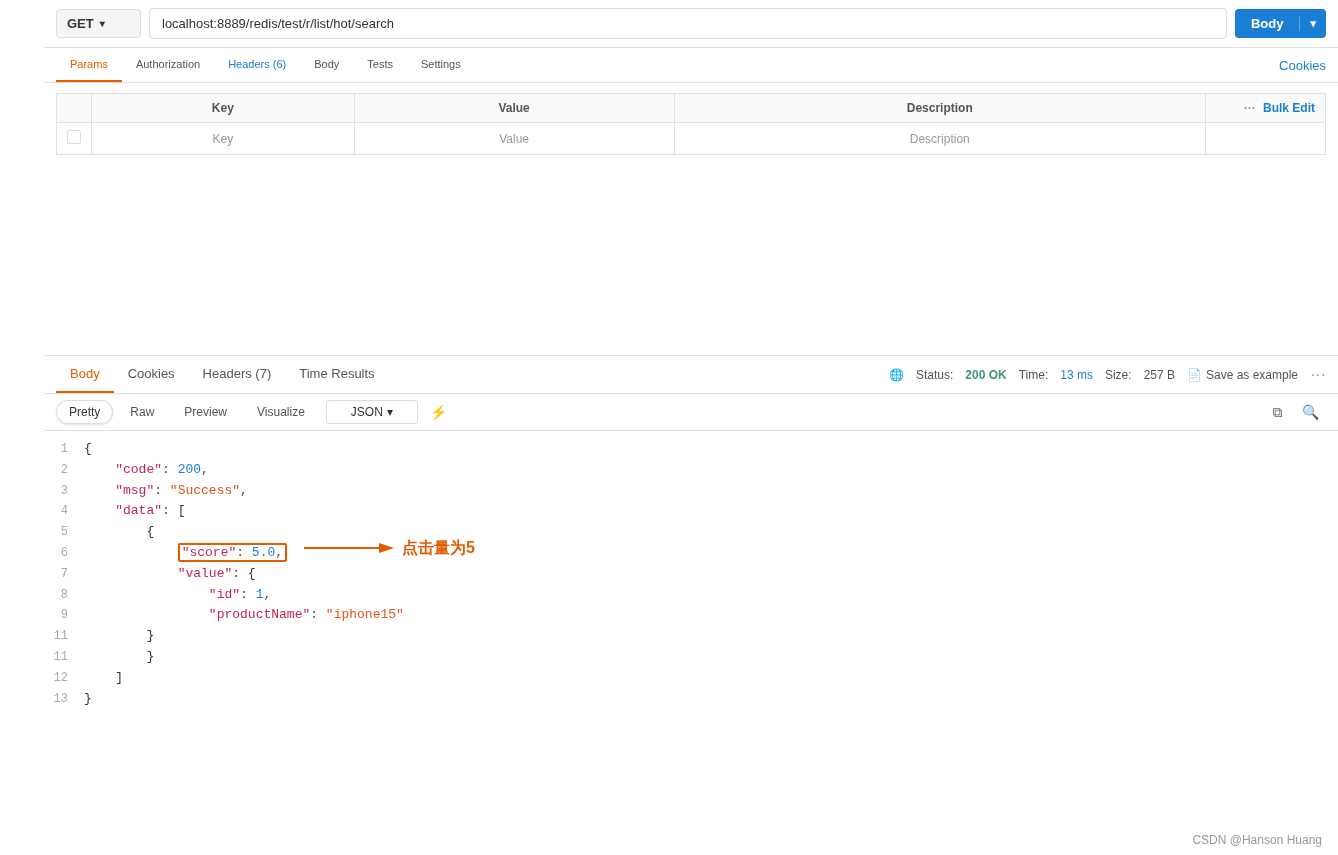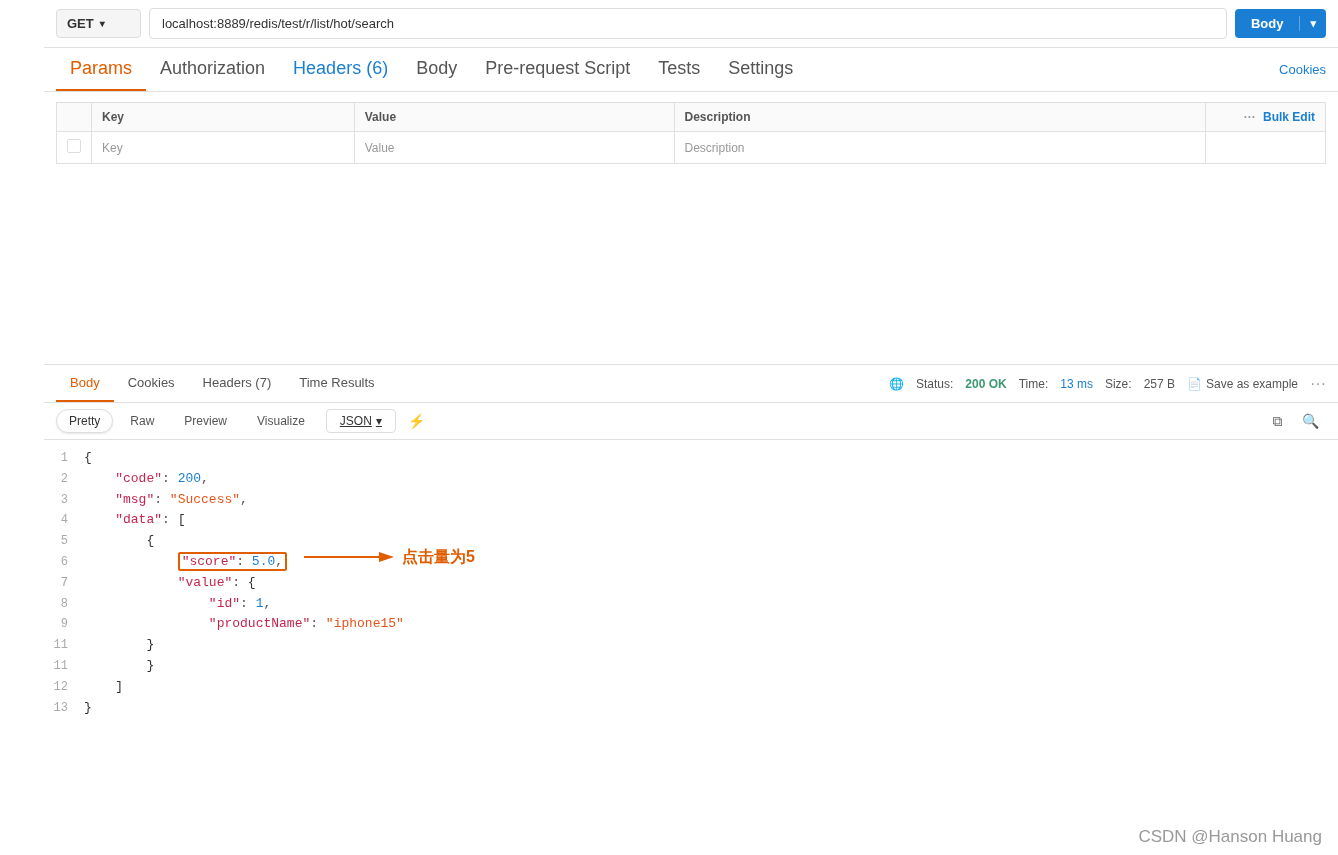--- a/index.html
+++ b/index.html
@@ -63,21 +63,21 @@
     
     .tabs-bar {
       display: flex;
       align-items: center;
       padding: 0 12px;
       border-bottom: 1px solid #e0e0e0;
       position: relative;
     }
     .tab {
       padding: 10px 14px;
-      font-size: 18px;
+      font-size: 11px;
       cursor: pointer;
       color: #555;
       border-bottom: 2px solid transparent;
       white-space: nowrap;
     }
     .tab.active {
       color: #e05d00;
       border-bottom: 2px solid #e05d00;
       font-weight: 500;
     }
@@ -101,21 +101,21 @@
     }
     .params-table {
       width: 100%;
       border-collapse: collapse;
       border: 1px solid #e0e0e0;
     }
     .params-table th, .params-table td {
       border: 1px solid #e0e0e0;
       padding: 7px 10px;
       font-size: 12px;
-      text-align: left;
+      text-align: center;
     }
     .params-table th {
       background: #fafafa;
       color: #555;
       font-weight: 600;
     }
     .params-table td {
       color: #999;
     }
     .bulk-edit-col {
@@ -202,27 +202,26 @@
       border-color: #ddd;
       color: #333;
       font-weight: 500;
       box-shadow: 0 1px 2px rgba(0,0,0,0.1);
     }
     .json-selector {
       display: flex;
       align-items: center;
       border: 1px solid #ddd;
       border-radius: 4px;
-      padding: 4px 13px;
+      padding: 4px 24px;
       font-size: 12px;
       color: #333;
       cursor: pointer;
       gap: 4px;
       margin-left: 4px;
-      text-decoration: underline;
     }
     .filter-icon {
       margin-left: 8px;
       color: #e05d00;
       font-size: 14px;
       cursor: pointer;
     }
     .copy-icon, .search-icon-btn {
       margin-left: auto;
       color: #666;
@@ -292,21 +291,21 @@
       font-weight: 600;
       font-family: sans-serif;
       white-space: nowrap;
     }
 
     
     .footer {
       position: fixed;
       bottom: 8px;
       right: 16px;
-      font-size: 17px;
+      font-size: 12px;
       color: #999;
     }
 
     .main-container {
       display: flex;
       flex-direction: column;
       height: 855px;
       margin-left: 44px;
     }
     .top-section {
@@ -333,21 +332,20 @@
         <span class="send-btn-label">Body</span>
         <span class="send-btn-arrow">▾</span>
       </button>
     </div>
 
     <div class="tabs-bar">
       <div class="tab active">Params</div>
       <div class="tab">Authorization</div>
       <div class="tab blue">Headers (6)</div>
       <div class="tab">Body</div>
-      <div class="tab">Pre-request Script</div>
       <div class="tab">Tests</div>
       <div class="tab">Settings</div>
       <div class="cookies-link">Cookies</div>
     </div>
 
     <div class="query-params-section">
       <table class="params-table">
         <thead>
           <tr>
             <th class="checkbox-col"></th>

